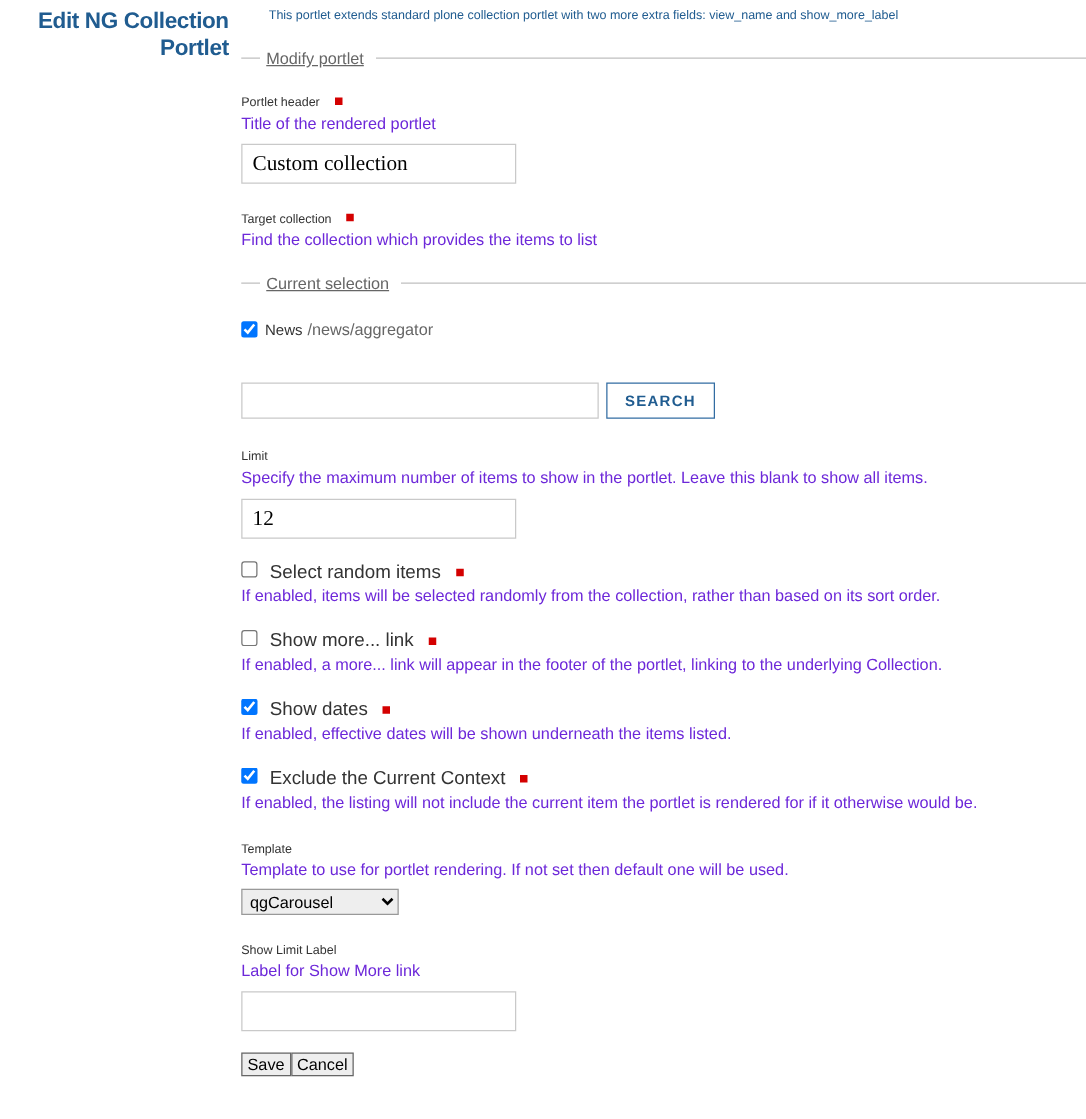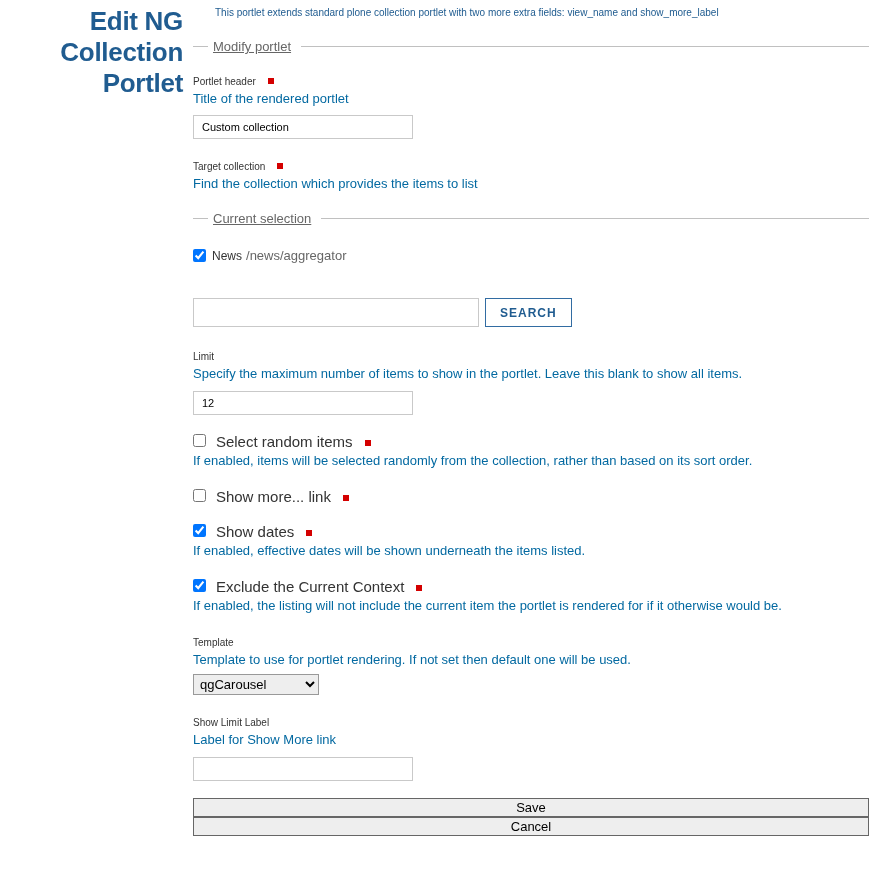--- a/index.html
+++ b/index.html
@@ -18,21 +18,21 @@
       display: flex;
       padding: 6px 0 20px 0;
     }
     .sidebar {
       width: 193px;
       padding: 0 10px 0 12px;
       text-align: right;
     }
     .sidebar h1 {
       color: #205c90;
-      font-size: 26px;
+      font-size: 18px;
       font-weight: 600;
       line-height: 1.2;
       letter-spacing: -0.3px;
     }
     .main {
       flex: 1;
       padding-right: 0;
     }
     .description {
       color: #205c90;
@@ -63,30 +63,30 @@
     }
     .required-marker {
       display: inline-block;
       width: 6px;
       height: 6px;
       background: #d40000;
       margin-left: 8px;
       vertical-align: 1px;
     }
     .help-text {
-      color: #0369a1;
+      color: #6d28d9;
       font-size: 13px;
       margin-top: 2px;
       line-height: 1.4;
     }
     .text-input {
       border: 1px solid #c9c9c9;
       padding: 5px 8px;
-      font-size: 11px;
-      font-family: Liberation Sans, sans-serif;
+      font-size: 17px;
+      font-family: Liberation Serif, serif;
       width: 220px;
       margin-top: 7px;
       background: #fff;
     }
     .inner-fieldset {
       margin-top: 18px;
     }
     .selection-row {
       margin: 22px 0 20px 0;
       display: flex;
@@ -144,21 +144,20 @@
       font-size: 13px;
       font-family: Arial, sans-serif;
       padding: 1px 2px;
       margin-top: 5px;
       width: 126px;
       background: #eee;
     }
     .button-row {
       margin-top: 17px;
       display: flex;
-      flex-direction: column;
     }
     .form-btn {
       border: 1px solid #666;
       background: #eee;
       font-size: 13px;
       padding: 1px 4px;
       cursor: pointer;
       font-family: Arial, sans-serif;
     }
     .fieldset-content {
@@ -217,20 +216,21 @@
           <input type="checkbox" style="">
           <span class="field-label">Select random items</span>
           <span class="required-marker"></span>
           <div class="help-text">If enabled, items will be selected randomly from the collection, rather than based on its sort order.</div>
         </div>
 
         <div class="checkbox-field">
           <input type="checkbox" style="">
           <span class="field-label">Show more... link</span>
           <span class="required-marker"></span>
+          <div class="help-text">If enabled, a more... link will appear in the footer of the portlet, linking to the underlying Collection.</div>
         </div>
 
         <div class="checkbox-field">
           <input type="checkbox" checked="" style="">
           <span class="field-label">Show dates</span>
           <span class="required-marker"></span>
           <div class="help-text">If enabled, effective dates will be shown underneath the items listed.</div>
         </div>
 
         <div class="checkbox-field">

